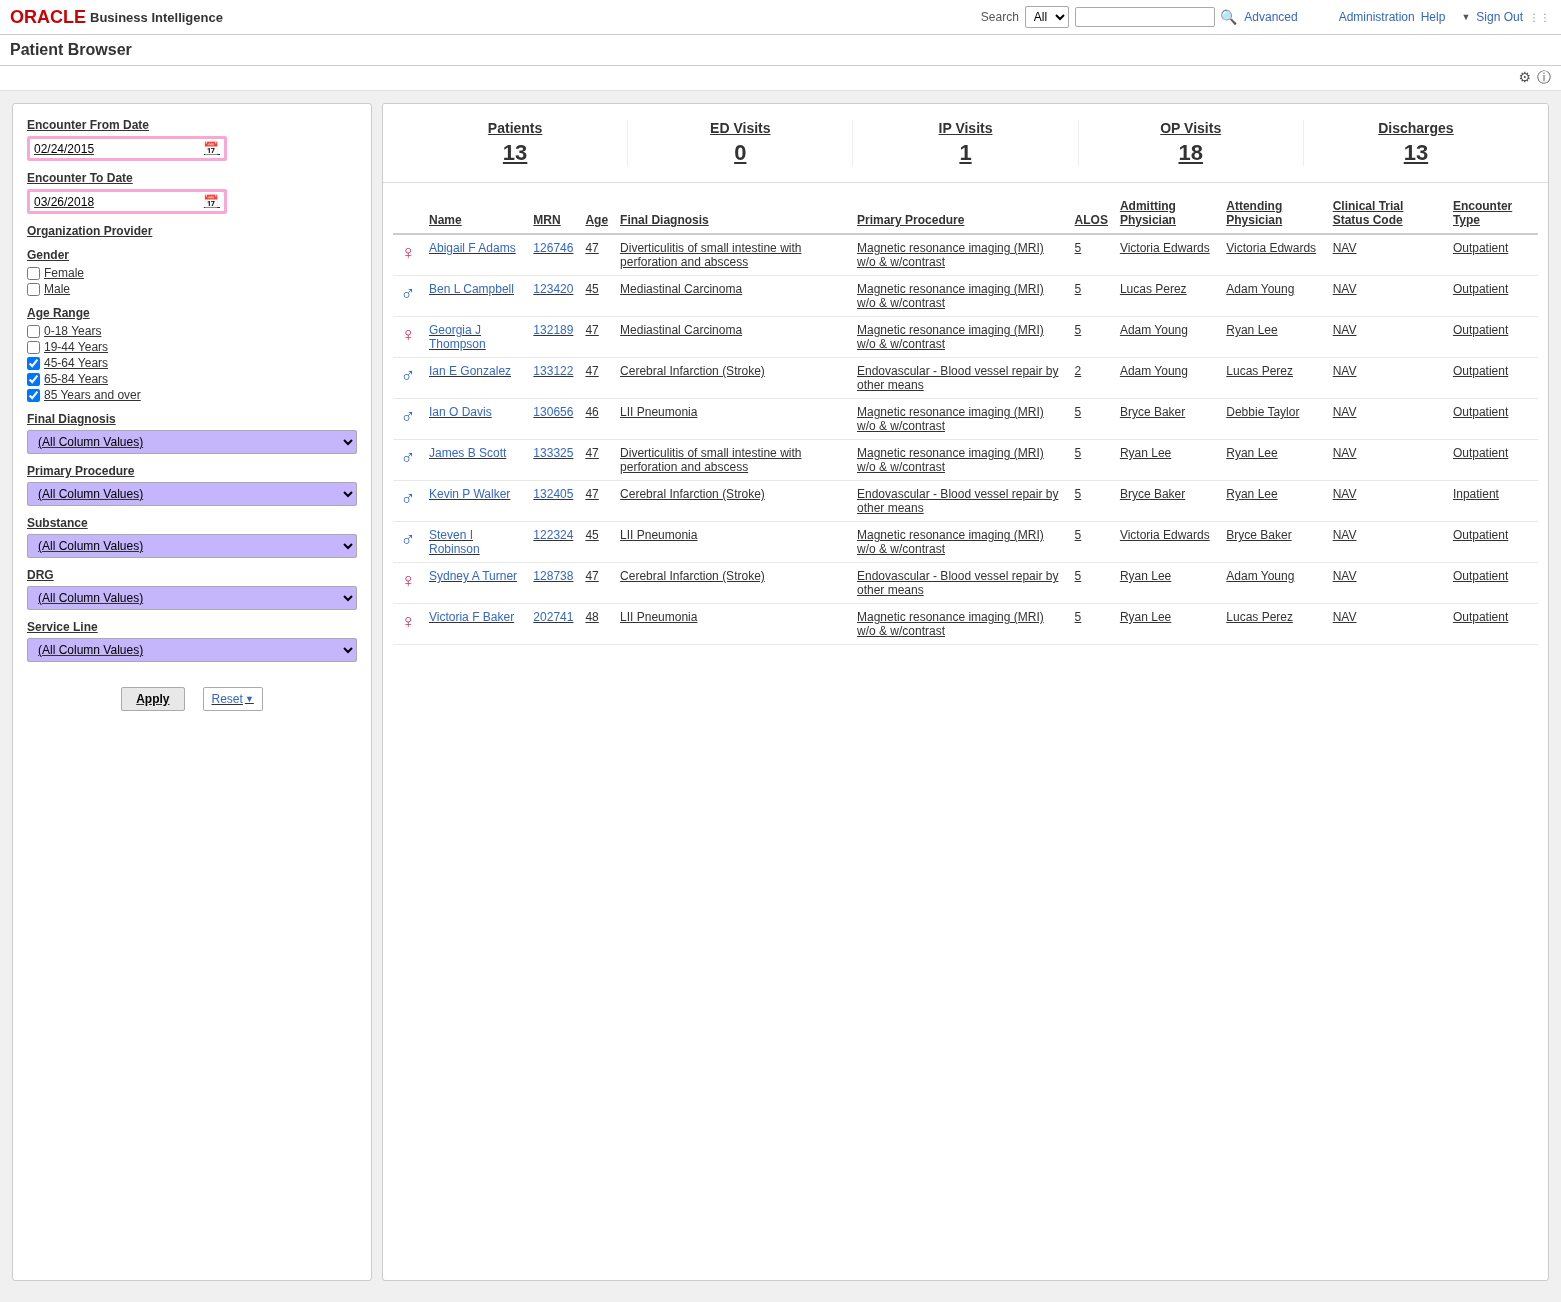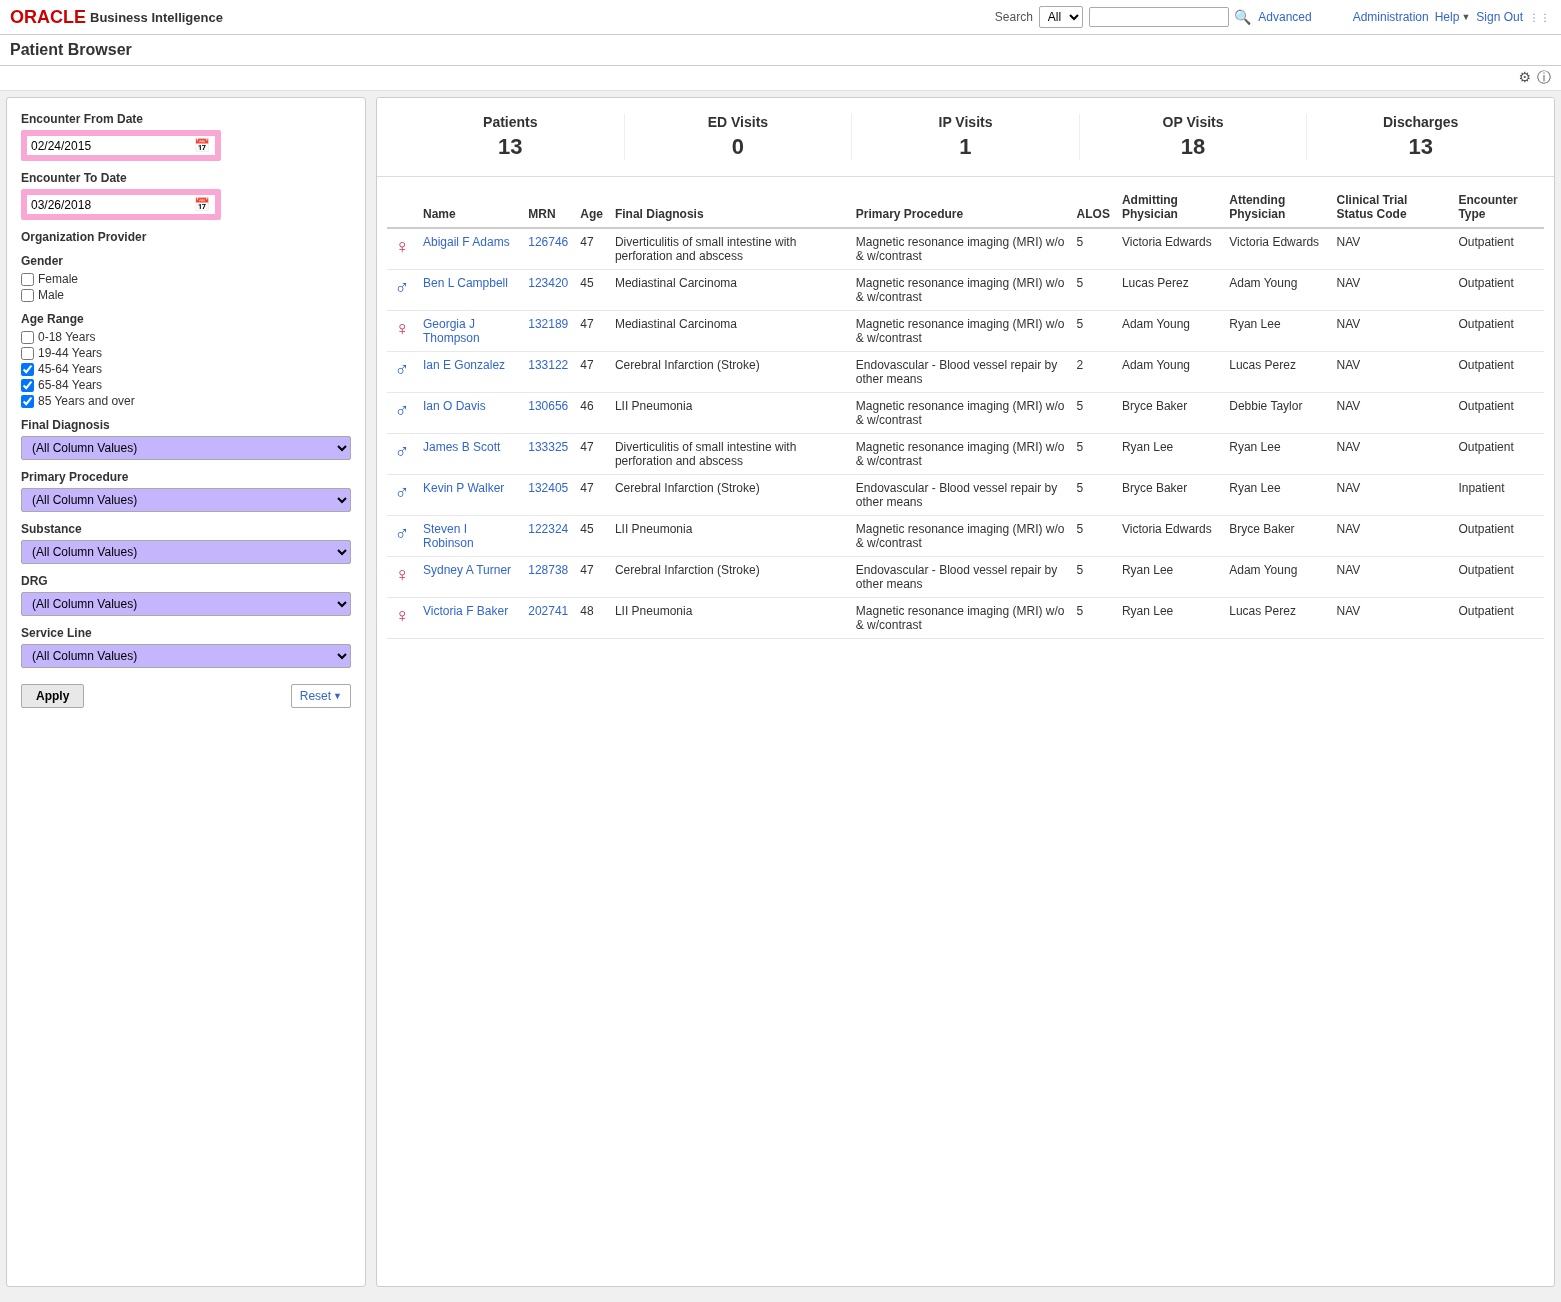--- a/index.html
+++ b/index.html
@@ -102,23 +102,24 @@
       justify-content: flex-end;
       gap: 6px;
       border-bottom: 1px solid #e0e0e0;
     }
     .settings-icon { font-size: 14px; color: #555; cursor: pointer; }
 
     
     .main-layout {
       display: flex;
       gap: 0;
-      padding: 6px;
+      padding: 12px;
       background: #f0f0f0;
       min-height: calc(100vh - 100px);
+      text-decoration: underline;
     }
 
     
     .left-panel {
       width: 360px;
       min-width: 360px;
       background: #fff;
       border: 1px solid #ccc;
       border-radius: 3px;
       padding: 14px;
@@ -128,21 +129,21 @@
       font-size: 12px;
       font-weight: bold;
       color: #333;
       margin-bottom: 4px;
       margin-top: 10px;
     }
     .filter-label:first-child { margin-top: 0; }
     .date-input-wrap {
       display: flex;
       align-items: center;
-      border: 6px solid #f9a8d4;
+      border: 3px solid #f9a8d4;
       border-radius: 2px;
       padding: 2px 4px;
       width: 200px;
       background: #fff;
     }
     .date-input {
       border: none;
       outline: none;
       font-size: 12px;
       flex: 1;
@@ -181,23 +182,23 @@
       font-size: 12px;
       background: #c4b5fd;
       cursor: pointer;
       display: flex;
       align-items: center;
       justify-content: space-between;
     }
 
     .btn-row {
       display: flex;
-      justify-content: space-between;
+      justify-content: center;
       gap: 18px;
-      margin-top: 16px;
+      margin-top: 25px;
     }
     .btn-apply {
       background: #e8e8e8;
       border: 1px solid #aaa;
       border-radius: 2px;
       padding: 4px 14px;
       font-size: 12px;
       cursor: pointer;
       font-weight: bold;
     }
@@ -298,21 +299,21 @@
   </div>
   <div class="top-bar-search">
     <span class="search-label">Search</span>
     <select class="search-select">
       <option>All</option>
     </select>
     <input class="search-input" type="text" style="">
     <button class="search-btn">🔍</button>
     <a style="color:#3366cc; text-decoration:none; font-size:12px;">Advanced</a>
     <a style="color:#3366cc; text-decoration:none; font-size:12px;margin-left:35px;">Administration</a>
-    <span style="font-size:12px; color:#333; display:flex; align-items:center; gap:2px;">
+    <span style="font-size:12px; color:#333; display:flex; align-items:center; gap:16px;">
       <a style="color:#3366cc; text-decoration:none; font-size:12px;">Help</a>
       <span style="font-size:9px; color:#555;">▼</span>
     </span>
     <a style="color:#3366cc; text-decoration:none; font-size:12px;">Sign Out</a>
     <span class="dots-icon">⋮⋮</span>
   </div>
 </div>
 
 <div class="second-bar">
   <span class="page-title">Patient Browser</span>

